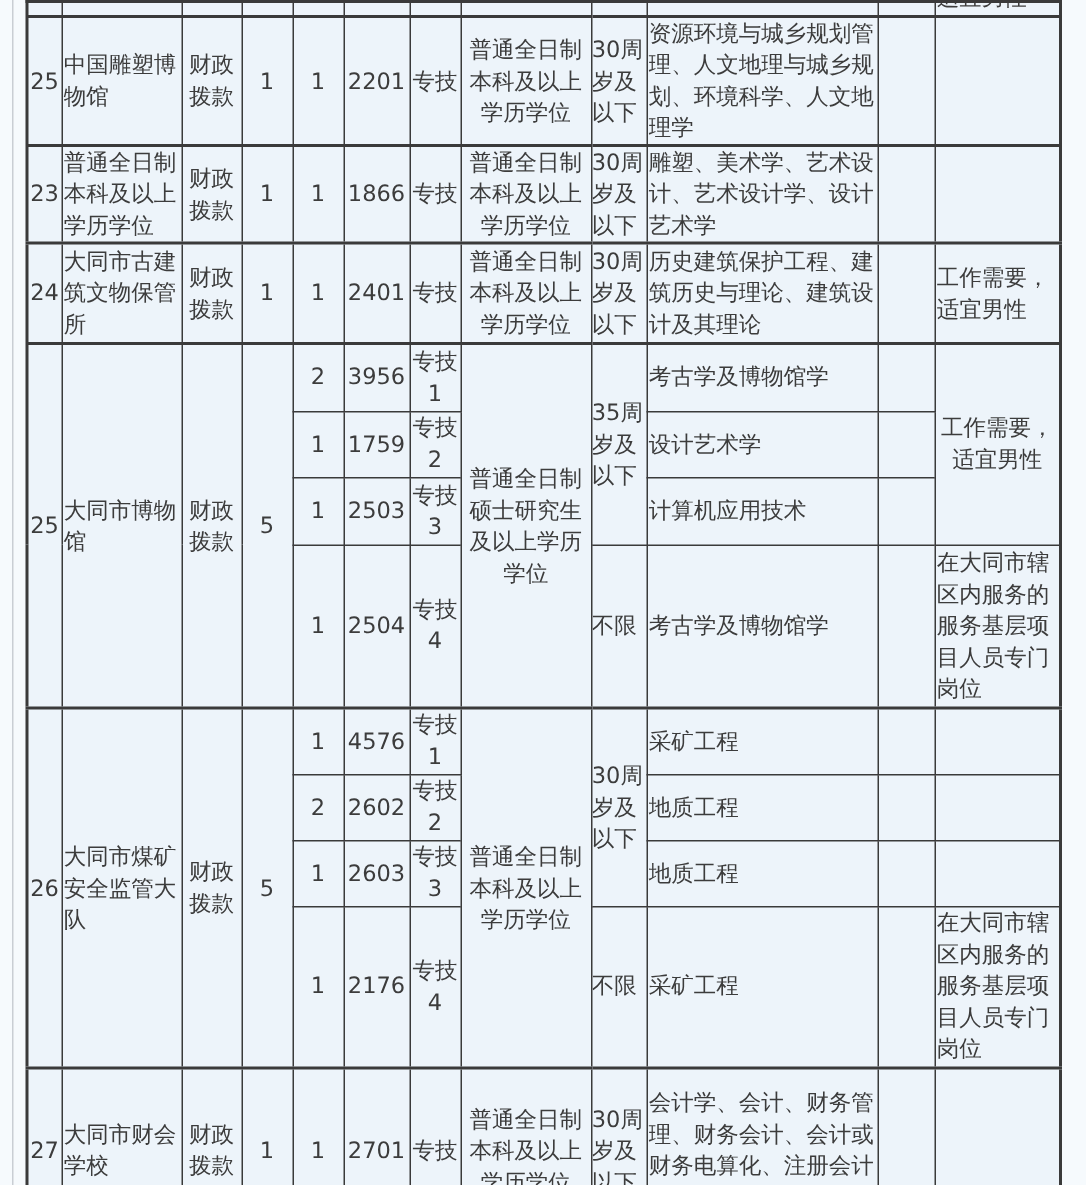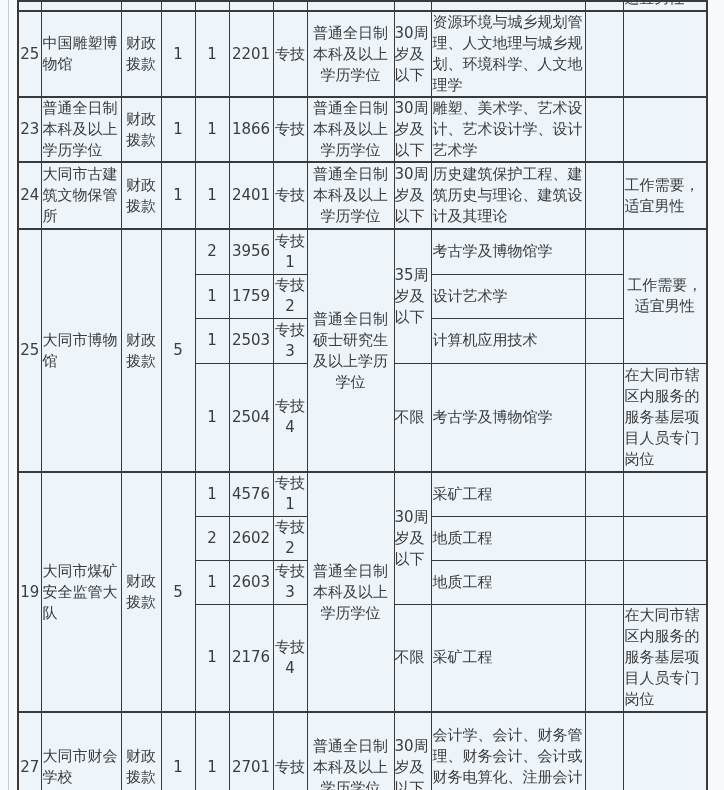--- a/index.html
+++ b/index.html
@@ -158,21 +158,21 @@
     <td class="c">1</td>
     <td class="c">2504</td>
     <td class="c">专技4</td>
     <td class="l age">不限</td>
     <td class="l">考古学及博物馆学</td>
     <td class="l"></td>
     <td class="l">在大同市辖区内服务的服务基层项目人员专门岗位</td>
   </tr>
 
   <tr class="grp" style="height:44px">
-    <td class="c" rowspan="4">19</td>
+    <td class="c" rowspan="4">26</td>
     <td class="l" rowspan="4">大同市煤矿安全监管大队</td>
     <td class="c" rowspan="4">财政拨款</td>
     <td class="c" rowspan="4">5</td>
     <td class="c">1</td>
     <td class="c">4576</td>
     <td class="c">专技1</td>
     <td class="c" rowspan="4">普通全日制本科及以上学历学位</td>
     <td class="l age" rowspan="3">30周岁及以下</td>
     <td class="l">采矿工程</td>
     <td class="l"></td>

